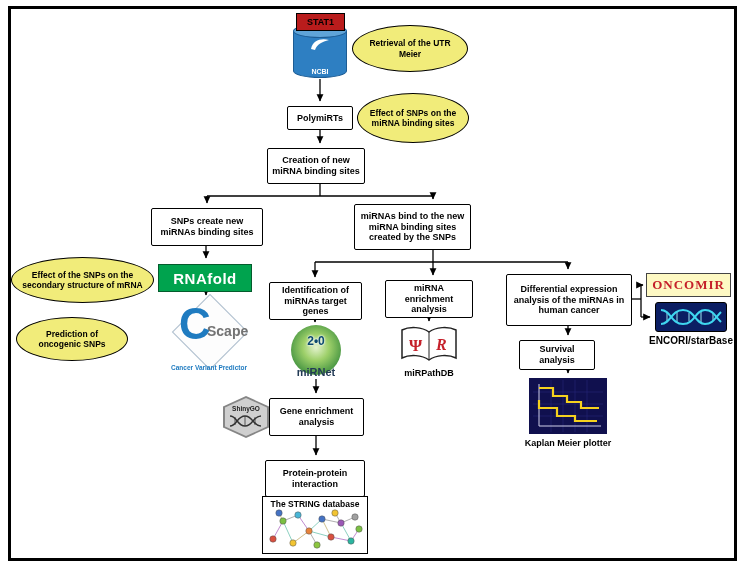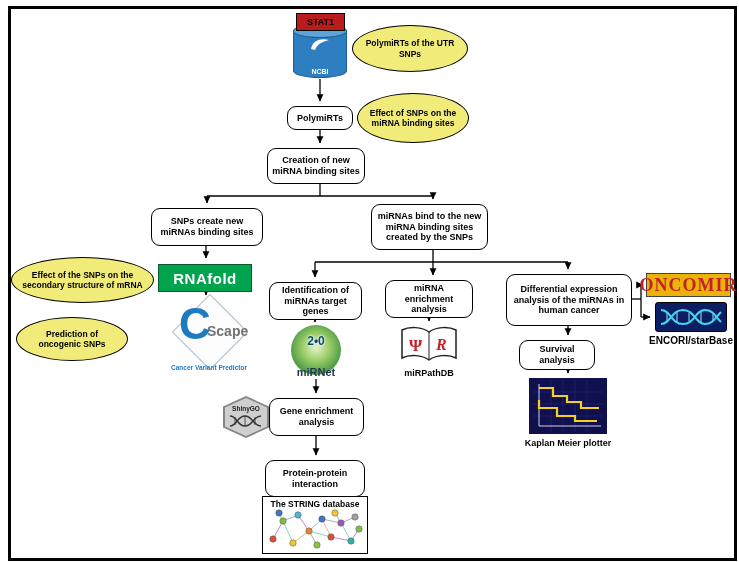--- a/index.html
+++ b/index.html
@@ -4,21 +4,21 @@
 <style>
   html,body{margin:0;padding:0;}
   body{
     position:relative;width:739px;height:562px;background:#fff;
     font-family:"Liberation Sans",sans-serif;overflow:hidden;color:#000;
   }
   .frame{position:absolute;left:8px;top:6px;width:723px;height:549px;border:3px solid #000;}
   svg.wires{position:absolute;left:0;top:0;width:739px;height:562px;z-index:1;}
   .node{position:absolute;z-index:2;}
   .box{
-    background:#fff;border:1.2px solid #000;border-radius:9px;
+    background:#fff;border:1.2px solid #000;border-radius:2px;
     display:flex;align-items:center;justify-content:center;text-align:center;
     font-weight:bold;font-size:9px;line-height:1.18;padding:2px 4px;box-sizing:border-box;
   }
   .ellipse{
     background:#f1ec7a;border:1px solid #000;border-radius:50%;
     display:flex;align-items:center;justify-content:center;text-align:center;
     font-weight:bold;font-size:8.5px;line-height:1.2;padding:5px 10px;box-sizing:border-box;
   }
   
   .stat1{
@@ -46,22 +46,22 @@
   .mirnet{width:56px;height:54px;}
   .mirnet .ball{position:absolute;left:3px;top:0;width:50px;height:50px;border-radius:50%;
     background:radial-gradient(circle at 50% 45%, #e4f3cf 0%, #9ed06a 35%, #4f9b46 70%, rgba(79,155,70,0.15) 100%);
     filter:blur(0.6px);}
   .mirnet .ver{position:absolute;left:0;top:9px;width:100%;text-align:center;font-size:12px;font-weight:bold;color:#0c4a6e;text-shadow:0 0 3px #fff,0 0 2px #fff;}
   .mirnet .name{position:absolute;left:0;bottom:1px;width:100%;text-align:center;font-size:11px;font-weight:bold;color:#223a55;}
   
   .logo-label{position:absolute;text-align:center;font-weight:bold;font-size:9px;line-height:1.15;z-index:2;}
   
   .oncomir{
-    background:#eab308;border:1px solid #444;display:flex;align-items:center;justify-content:center;
-    font-family:"Liberation Serif",serif;font-weight:bold;font-size:18px;letter-spacing:1px;color:#c5202a;box-sizing:border-box;
+    background:#fef9c3;border:1px solid #444;display:flex;align-items:center;justify-content:center;
+    font-family:"Liberation Serif",serif;font-weight:bold;font-size:13px;letter-spacing:1px;color:#c5202a;box-sizing:border-box;
   }
   
   .encori{background:#0b1e63;border:1px solid #000;border-radius:3px;display:flex;align-items:center;justify-content:center;box-sizing:border-box;}
   
   .hex-outer{width:46px;height:42px;background:#868686;clip-path:polygon(50% 0,100% 25%,100% 75%,50% 100%,0 75%,0 25%);display:flex;align-items:center;justify-content:center;}
   .hex-inner{width:42px;height:38px;background:#cfcfcf;clip-path:polygon(50% 0,100% 25%,100% 75%,50% 100%,0 75%,0 25%);display:flex;flex-direction:column;align-items:center;justify-content:center;gap:1px;}
   .hex-inner .shinygo-text{font-size:6.5px;font-weight:bold;color:#222;}
   
   .stringbox{background:#fff;border:1.2px solid #000;box-sizing:border-box;display:flex;flex-direction:column;align-items:center;}
   .stringbox .title{font-weight:bold;font-size:8.5px;padding-top:2px;}
@@ -108,29 +108,29 @@
   <div class="cyl-bottom"></div>
   <div class="cyl-body"></div>
   <div class="cyl-top"></div>
   <svg class="swoosh" width="22" height="14" viewBox="0 0 22 14">
     <path d="M2 12 C4 3 12 1 20 3 C13 5 8 7 6 13 Z" fill="#fff"></path>
   </svg>
   <div class="ncbi-text">NCBI</div>
 </div>
 <div class="node stat1">STAT1</div>
 
-<div class="node ellipse" style="left:352px;top:25px;width:116px;height:47px;">PolymiRTs of the UTR SNPs</div>
+<div class="node ellipse" style="left:352px;top:25px;width:116px;height:47px;">Retrieval of the UTR Meier</div>
 <div class="node ellipse" style="left:357px;top:93px;width:112px;height:50px;">Effect of SNPs on the miRNA binding sites</div>
 <div class="node ellipse" style="left:11px;top:257px;width:143px;height:46px;">Effect of the SNPs on the secondary structure of mRNA</div>
 <div class="node ellipse" style="left:16px;top:317px;width:112px;height:44px;">Prediction of oncogenic SNPs</div>
 
 <div class="node box" style="left:287px;top:106px;width:66px;height:24px;">PolymiRTs</div>
 <div class="node box" style="left:267px;top:148px;width:98px;height:36px;">Creation of new miRNA binding sites</div>
 <div class="node box" style="left:151px;top:208px;width:112px;height:38px;">SNPs create new miRNAs binding sites</div>
-<div class="node box" style="left:371px;top:204px;width:117px;height:46px;">miRNAs bind to the new miRNA binding sites created by the SNPs</div>
+<div class="node box" style="left:354px;top:204px;width:117px;height:46px;">miRNAs bind to the new miRNA binding sites created by the SNPs</div>
 <div class="node box" style="left:269px;top:282px;width:93px;height:38px;">Identification of miRNAs target genes</div>
 <div class="node box" style="left:385px;top:280px;width:88px;height:38px;">miRNA enrichment analysis</div>
 <div class="node box" style="left:506px;top:274px;width:126px;height:52px;">Differential expression analysis of the miRNAs in human cancer</div>
 <div class="node box" style="left:519px;top:340px;width:76px;height:30px;">Survival analysis</div>
 <div class="node box" style="left:269px;top:398px;width:95px;height:38px;">Gene enrichment analysis</div>
 <div class="node box" style="left:265px;top:460px;width:100px;height:37px;">Protein-protein interaction</div>
 
 <div class="node rnafold" style="left:158px;top:264px;width:94px;height:28px;">RNAfold</div>
 
 <div class="node cscape" style="left:170px;top:298px;">

